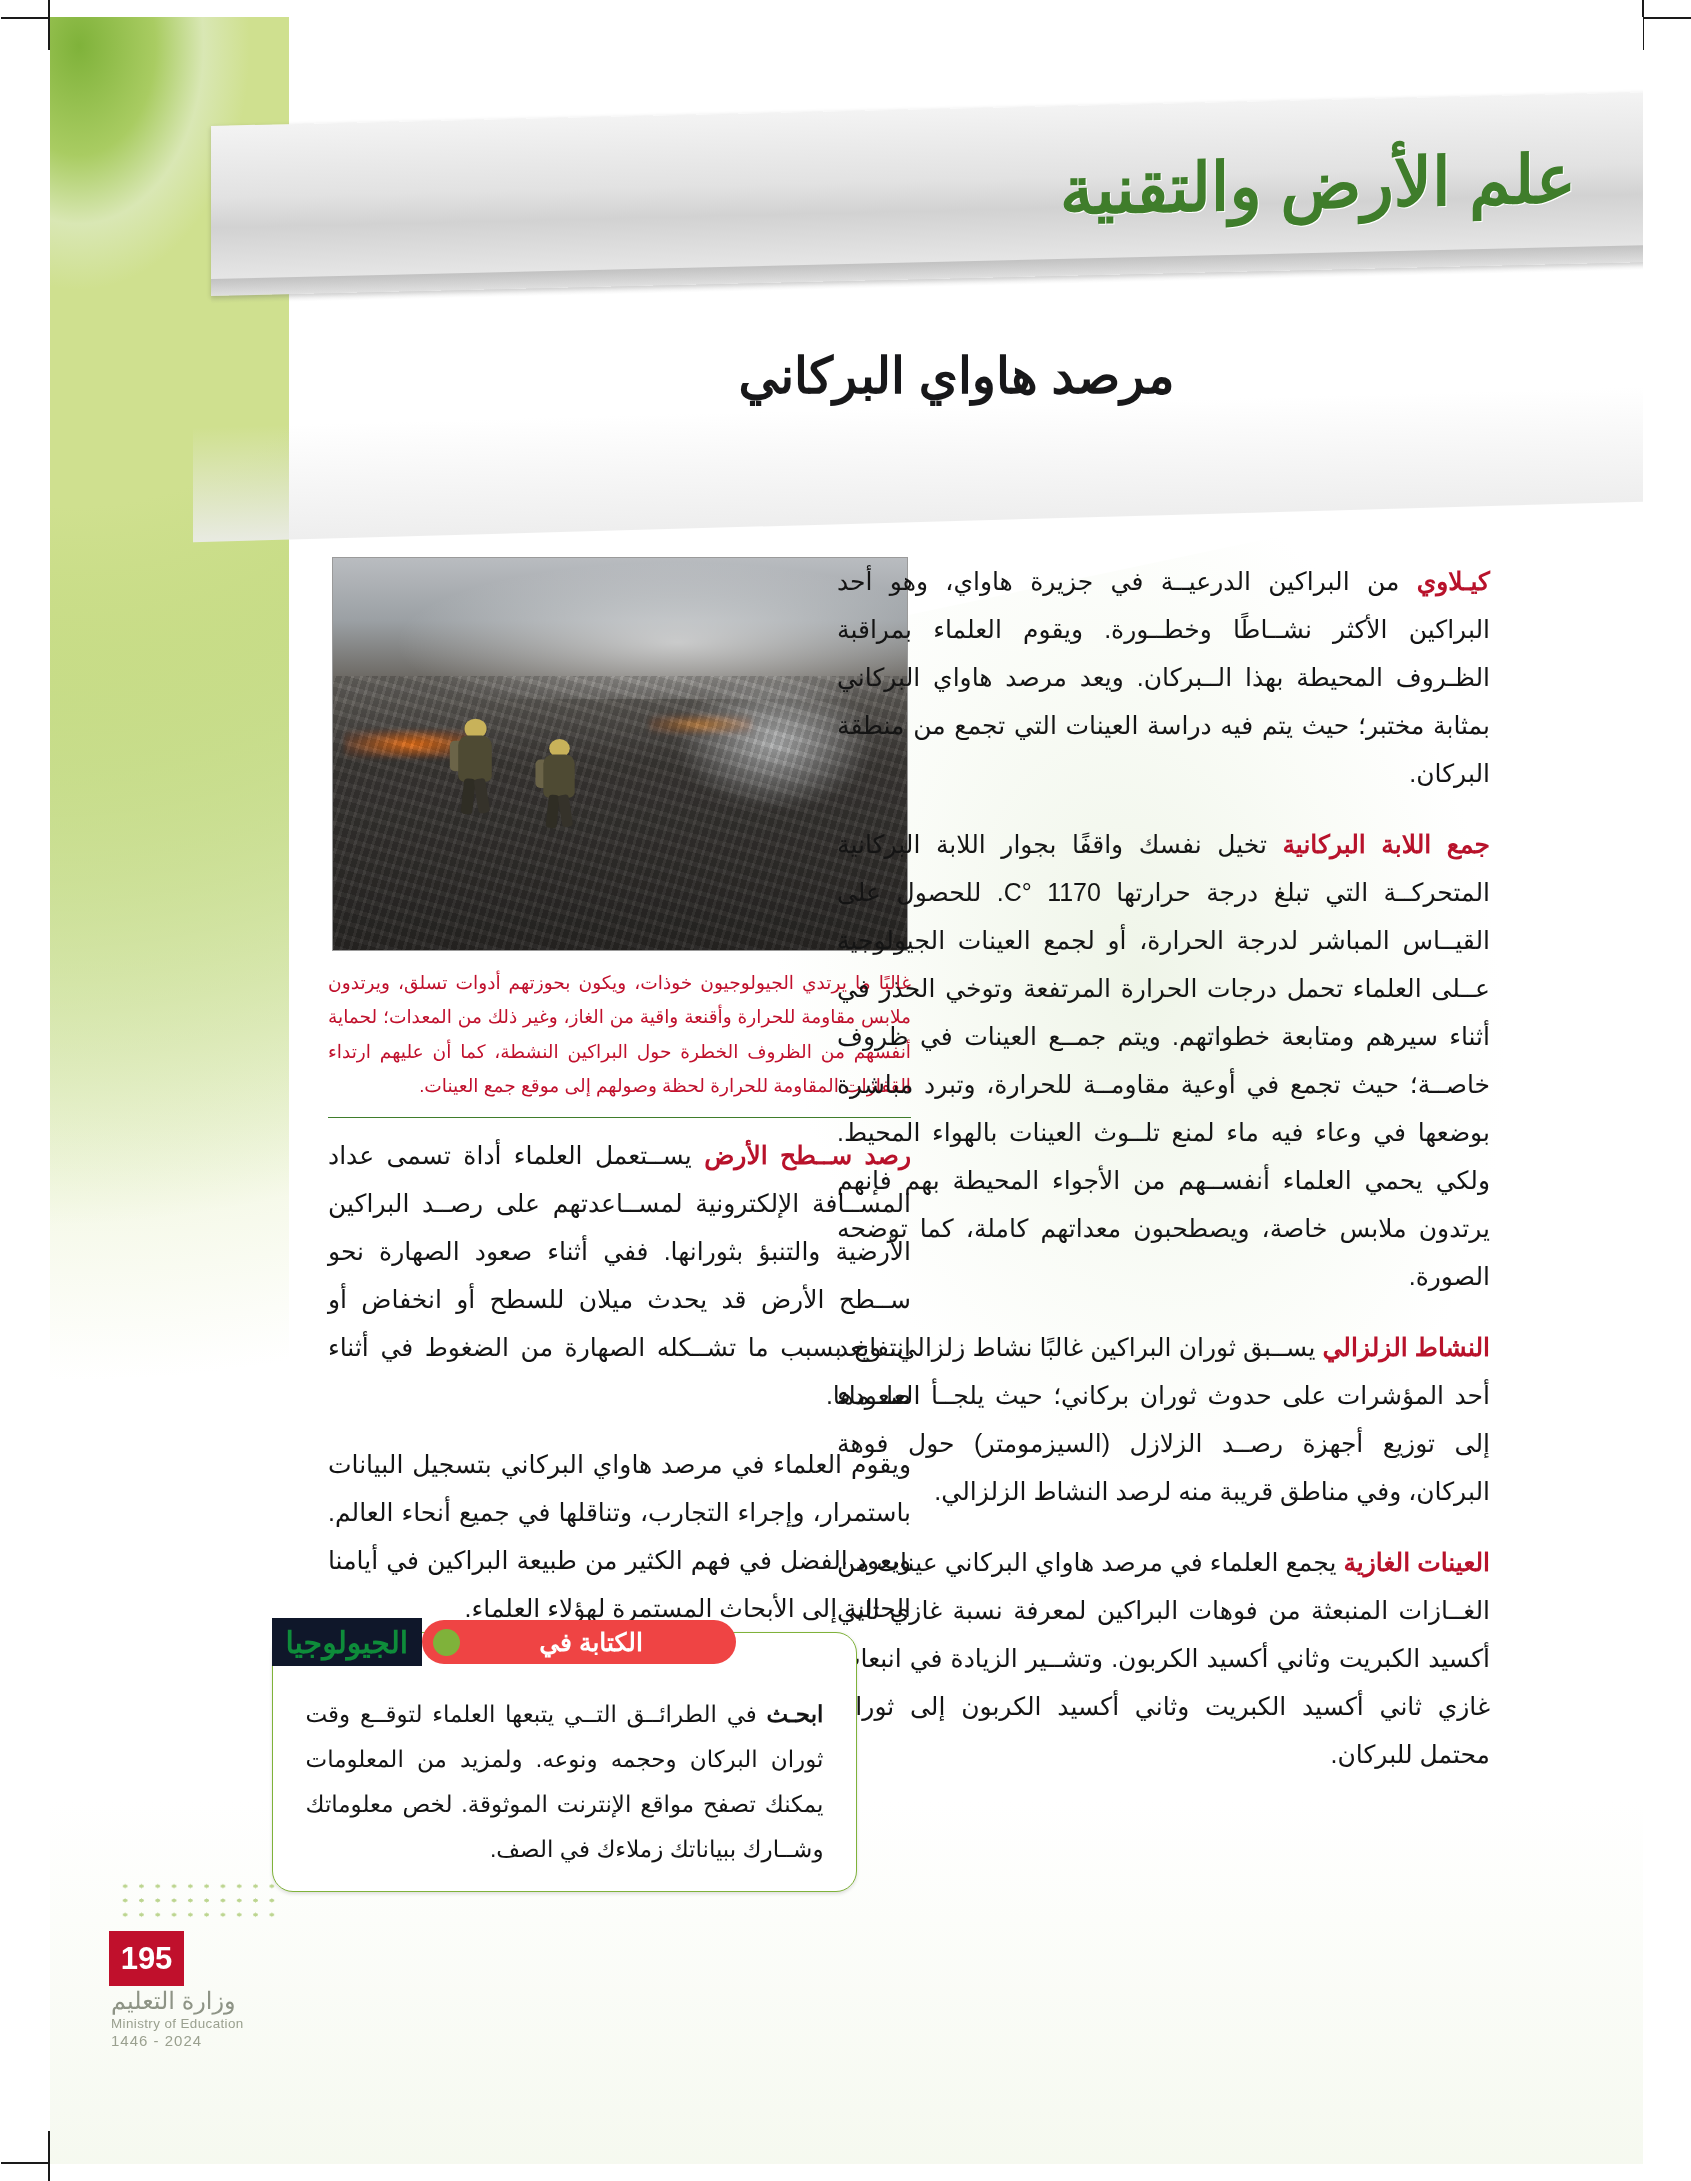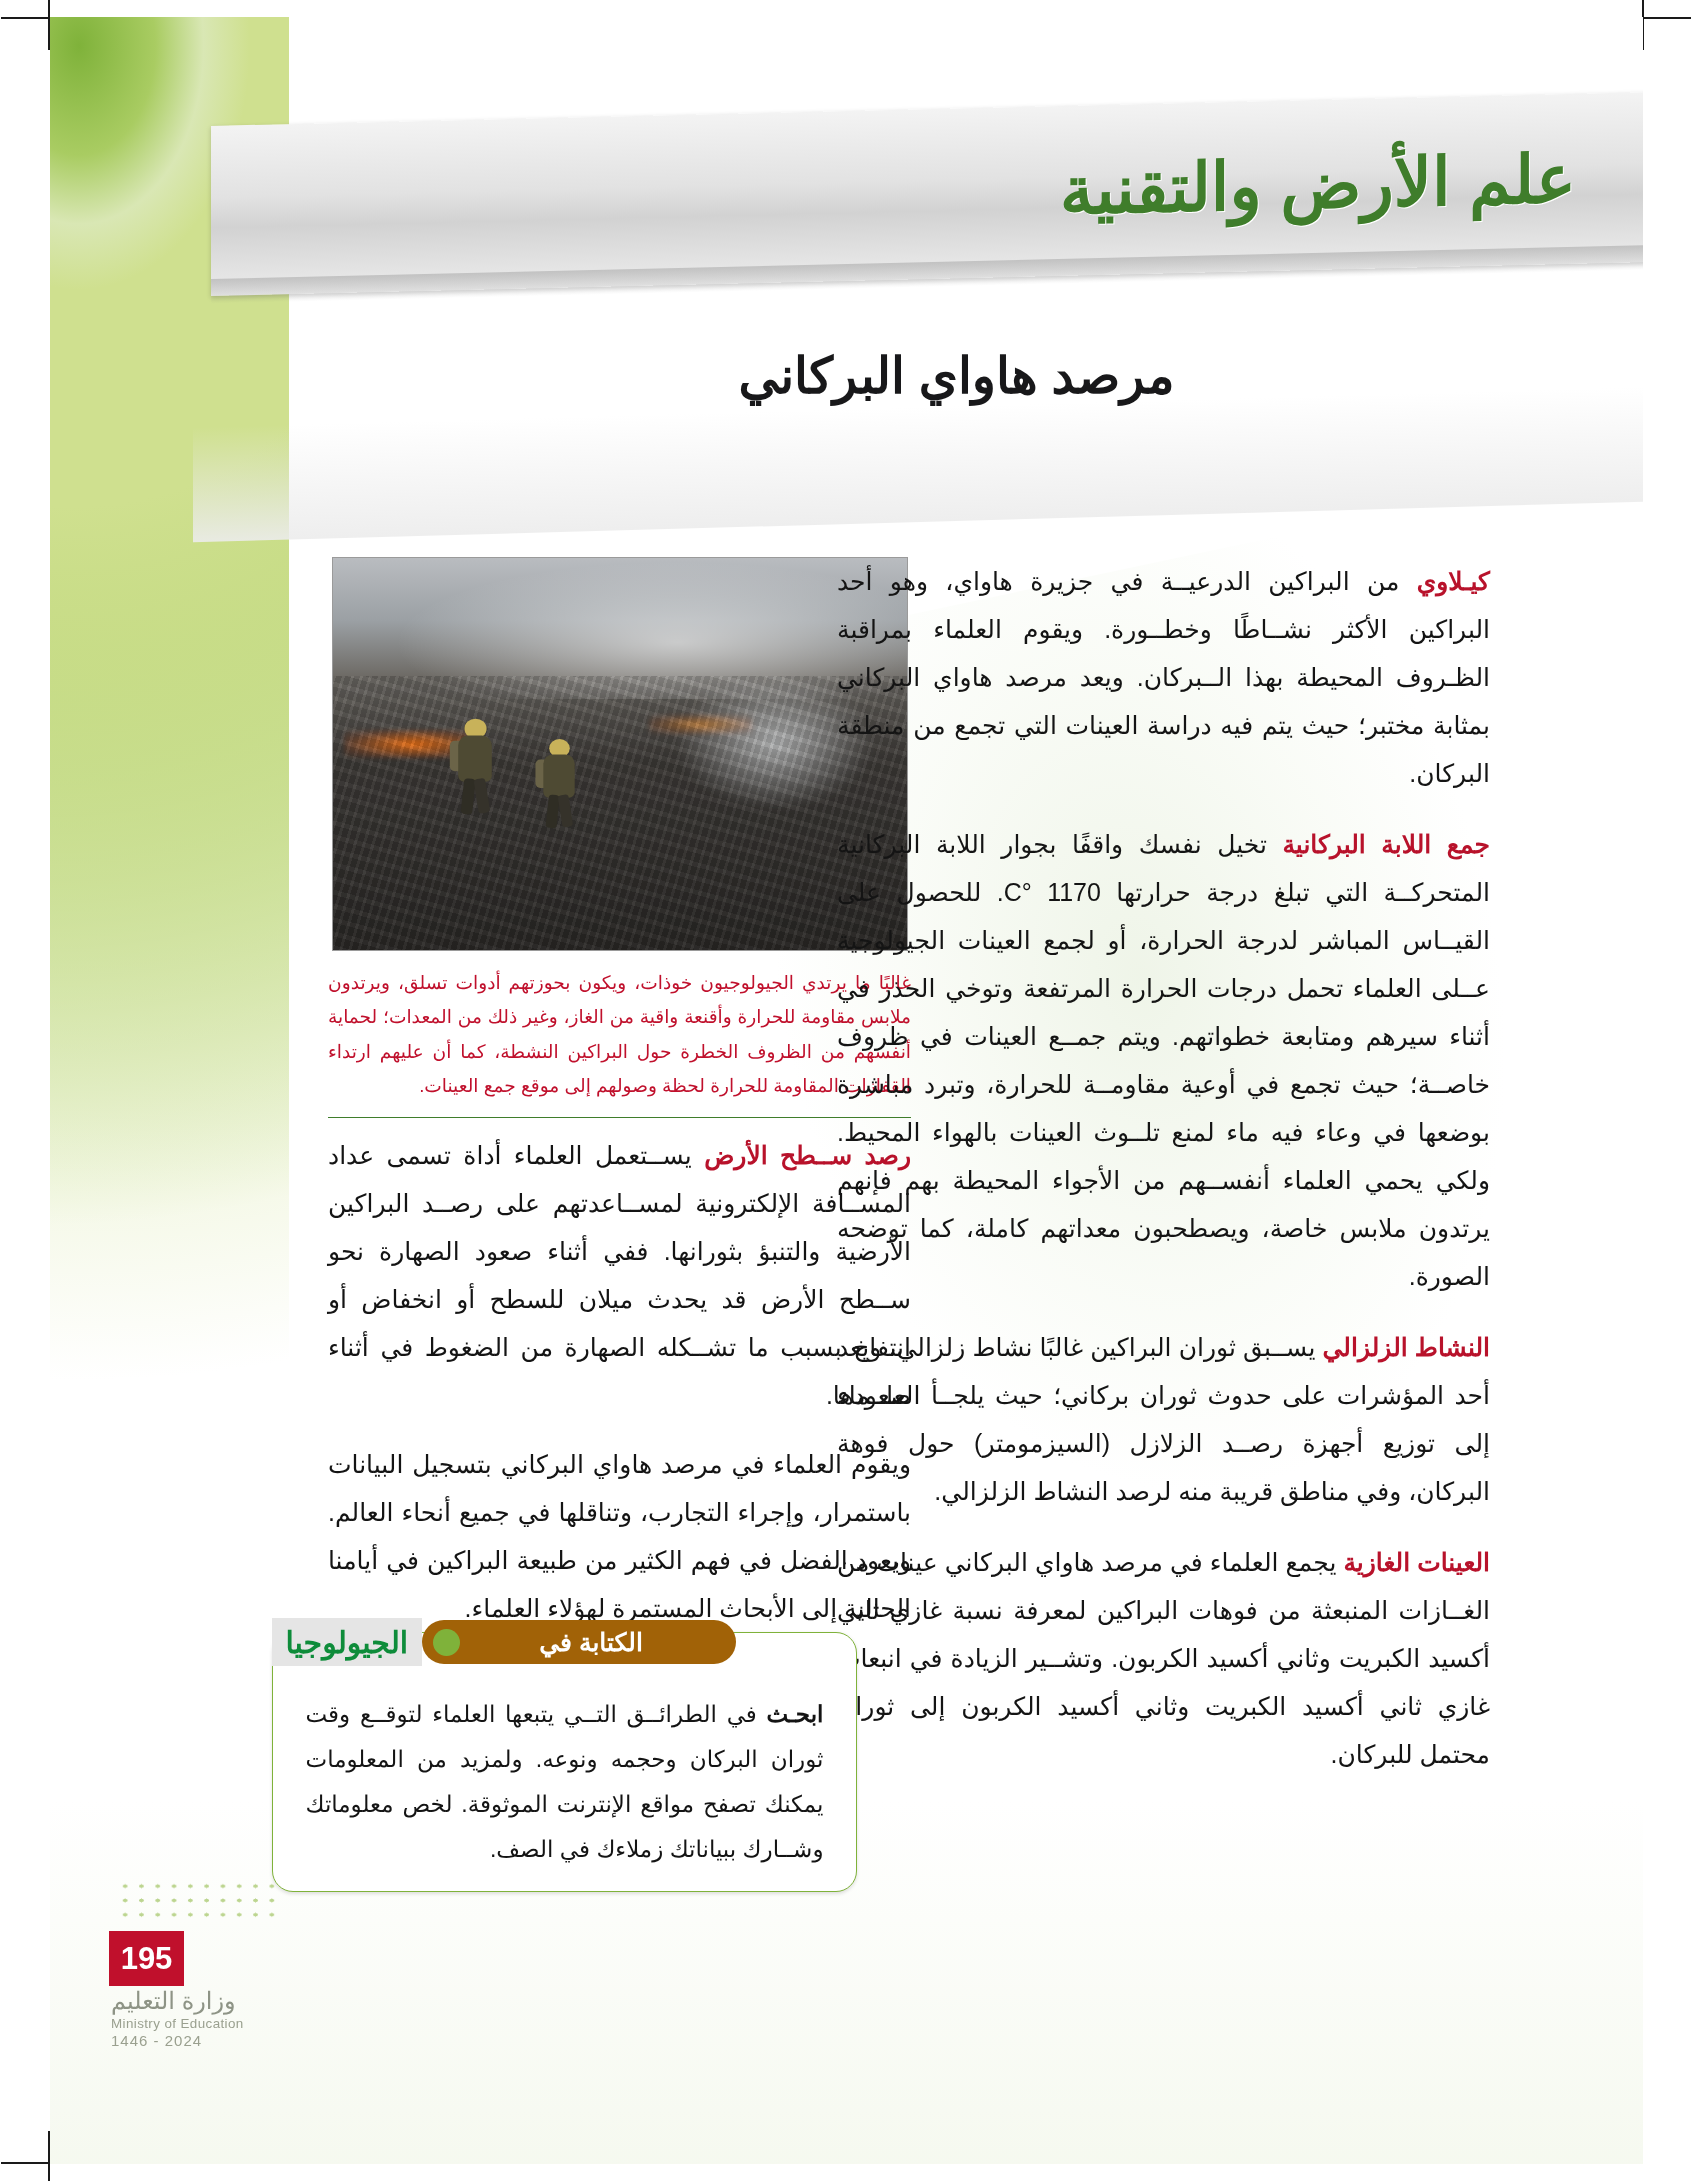--- a/index.html
+++ b/index.html
@@ -170,26 +170,26 @@
     background:#ffffff;
     border:1.9px solid #7fb23a;
     border-radius:21px;
     box-shadow:0 1.9px 3.8px rgba(0,0,0,0.12);
   }
   .writing-tab{
     position:absolute;left:222px;top:1598px;width:583px;height:54px;
     display:flex;flex-direction:row-reverse;align-items:center;justify-content:flex-start;
   }
   .tab-geo{
-    background:#e5e5e5;padding:0 13.4px;height:48px;display:flex;align-items:center;
+    background:#0f172a;padding:0 13.4px;height:48px;display:flex;align-items:center;
     font-size:30px;font-weight:bold;color:#0e8c3a;
   }
   .tab-red{
     position:relative;height:44px;min-width:239px;
-    background:#a16207;border-radius:25px;
+    background:#ef4444;border-radius:25px;
     display:flex;align-items:center;justify-content:center;
     color:#ffffff;font-size:25px;font-weight:bold;
     padding:0 25px 0 50px;
     margin-right:-5.7px;
   }
   .tab-red:after{
     content:"";position:absolute;left:11.5px;top:8.6px;width:27px;height:27px;border-radius:50%;
     background:#7fb23a;
   }
   .writing-text{

